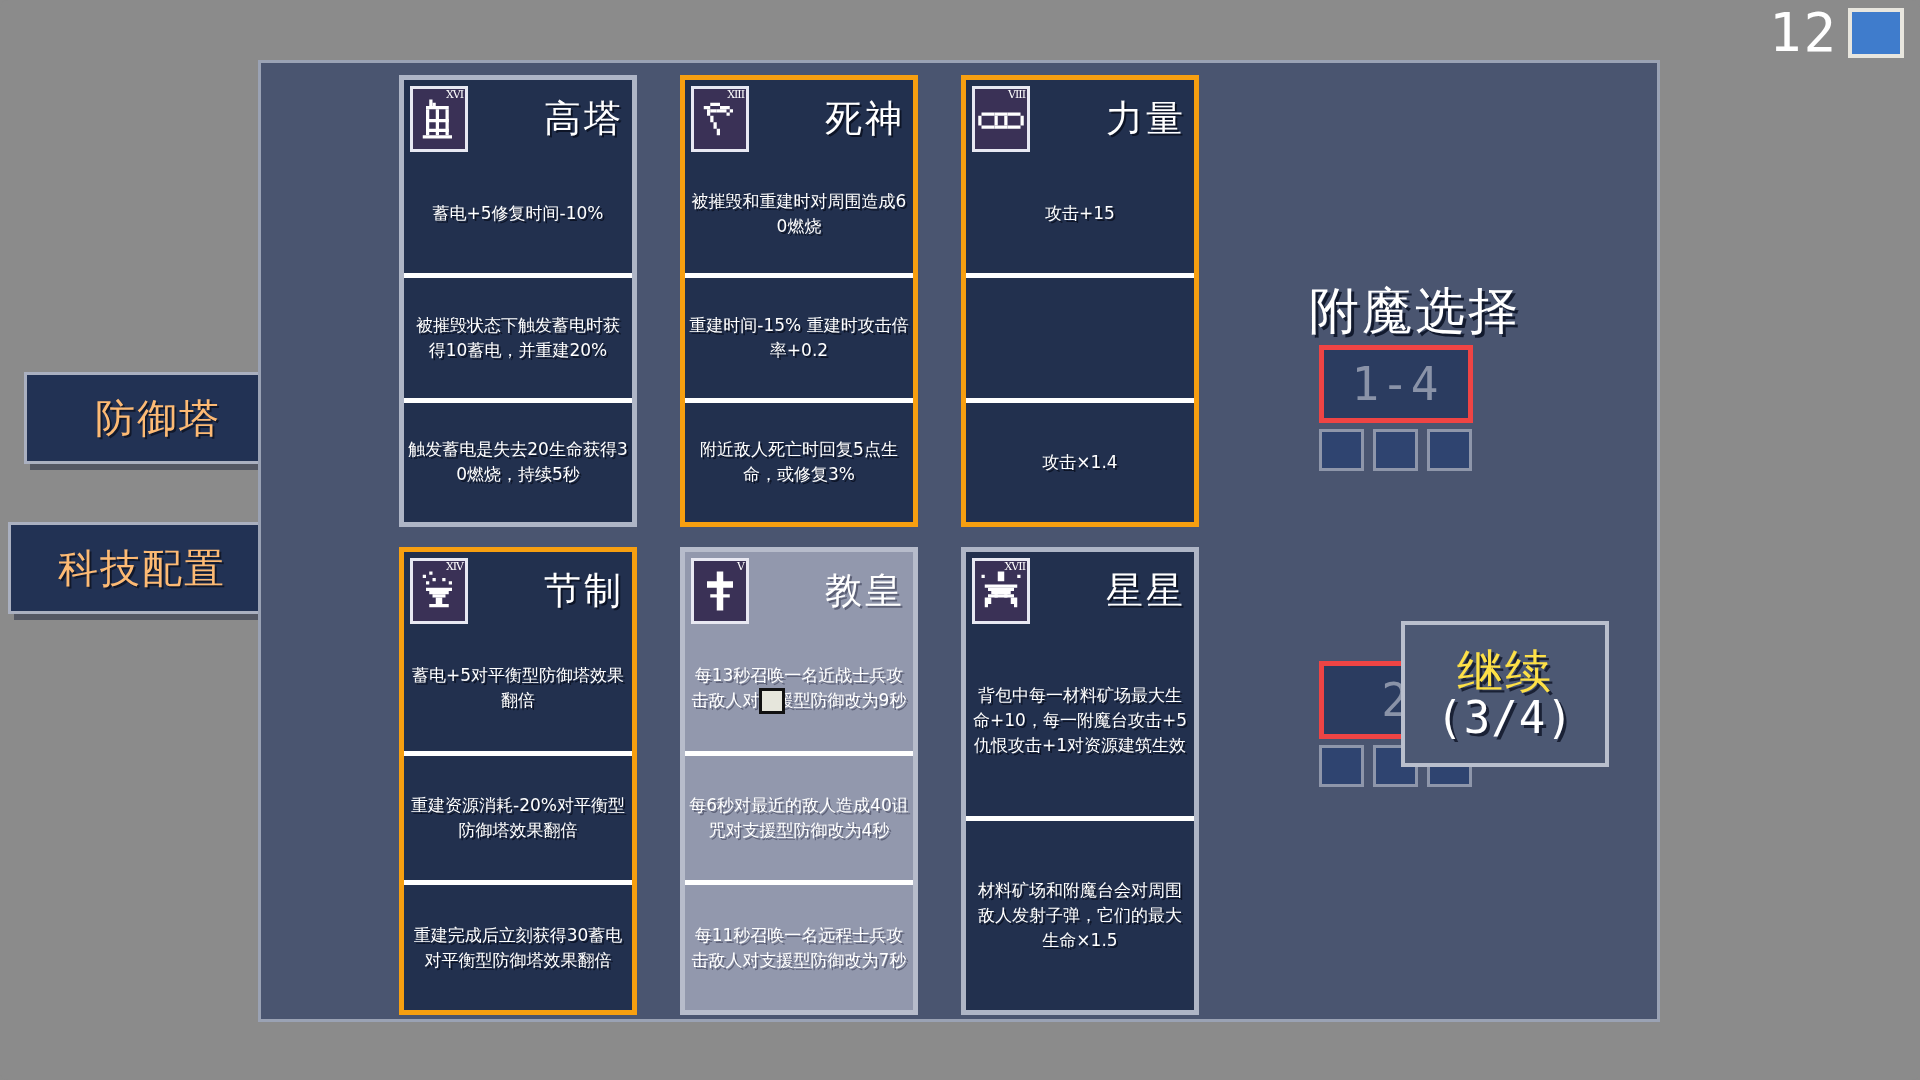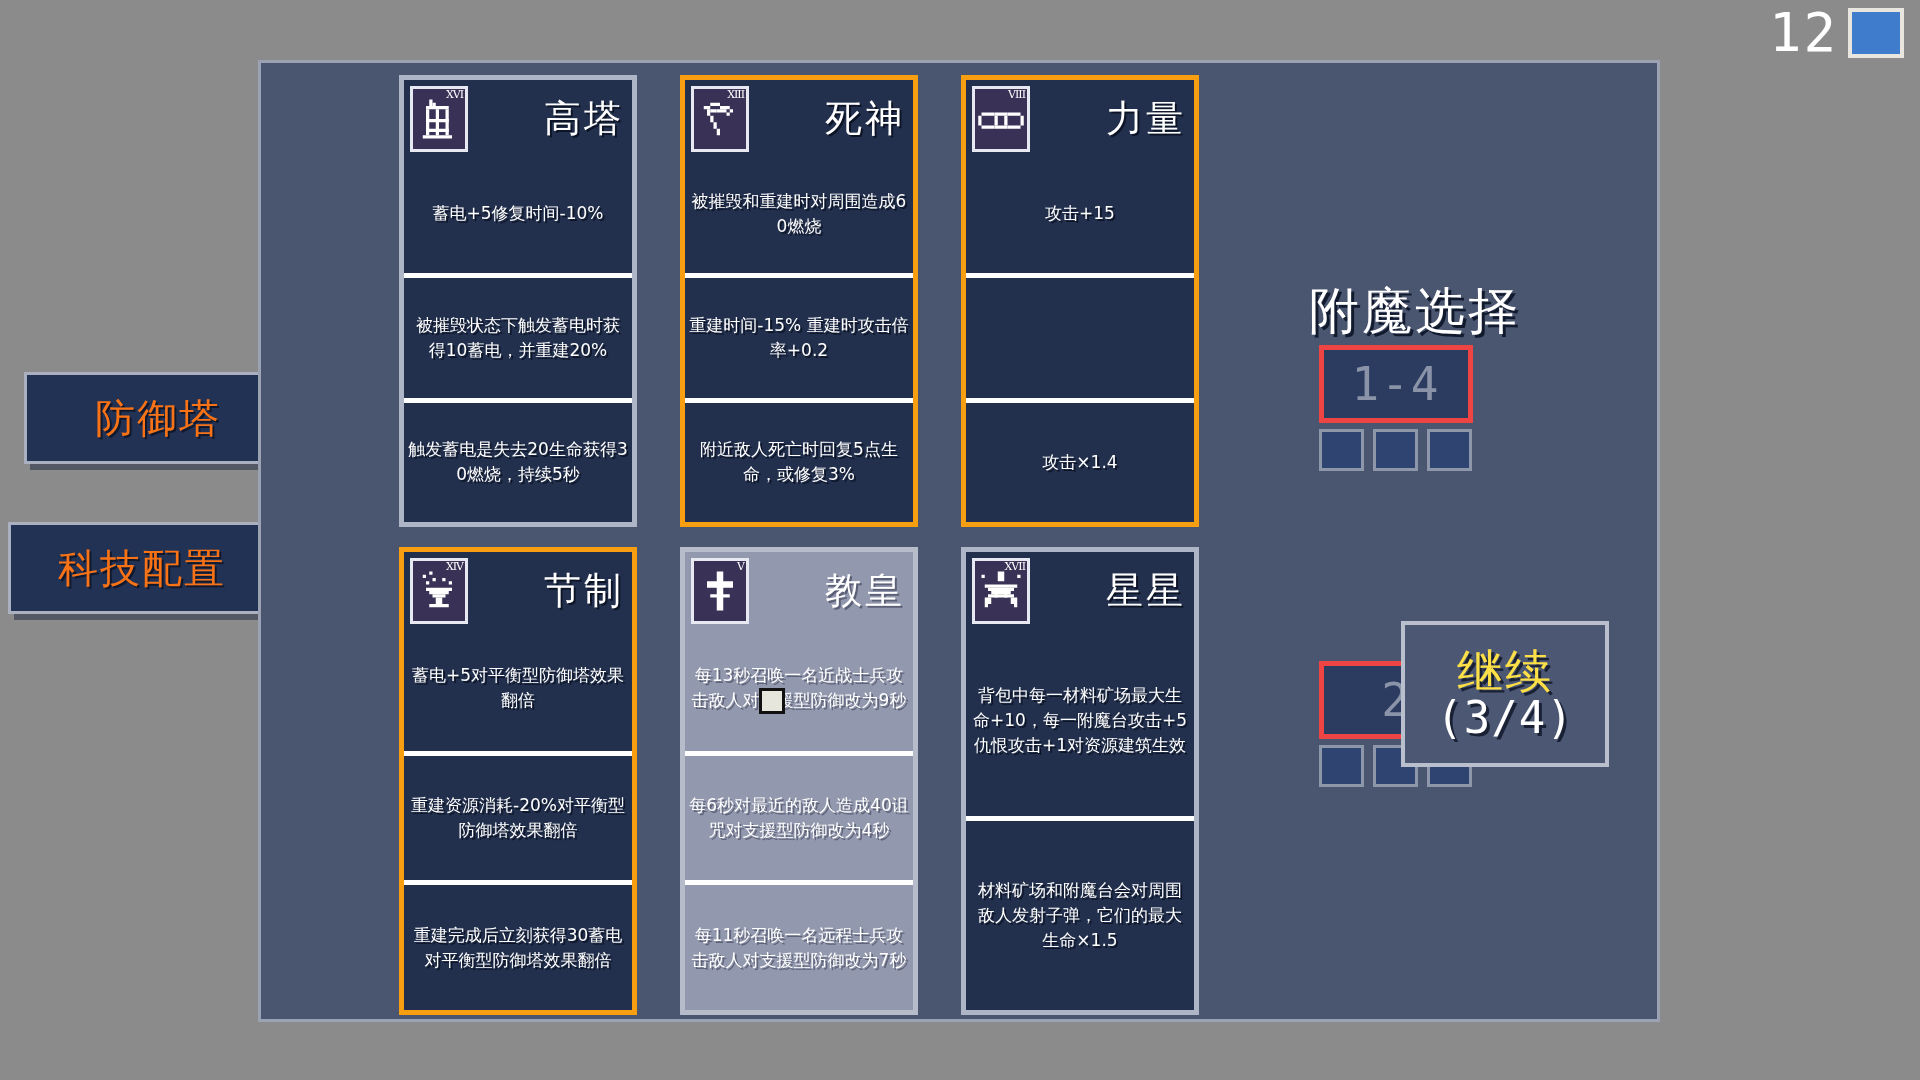--- a/index.html
+++ b/index.html
@@ -31,21 +31,21 @@
   
   .side-btn {
     position: absolute;
     width: 268px; height: 92px;
     background: #223254;
     border: 3px solid #aab0c0;
     box-shadow: 6px 6px 0 rgba(40,48,70,.55);
     display: flex; align-items: center; justify-content: center;
   }
   .side-btn .lbl {
-    color: #f97316; font-size: 40px; letter-spacing: 2px;
+    color: #fdba74; font-size: 40px; letter-spacing: 2px;
     text-shadow: 2px 2px 0 #11182b;
     white-space: nowrap;
   }
   #side-btn-1 { left: 24px; top: 372px; }
   #side-btn-2 { left: 8px; top: 522px; text-align: right; }
 
   
   .panel {
     position: absolute;
     left: 258px; top: 60px;

